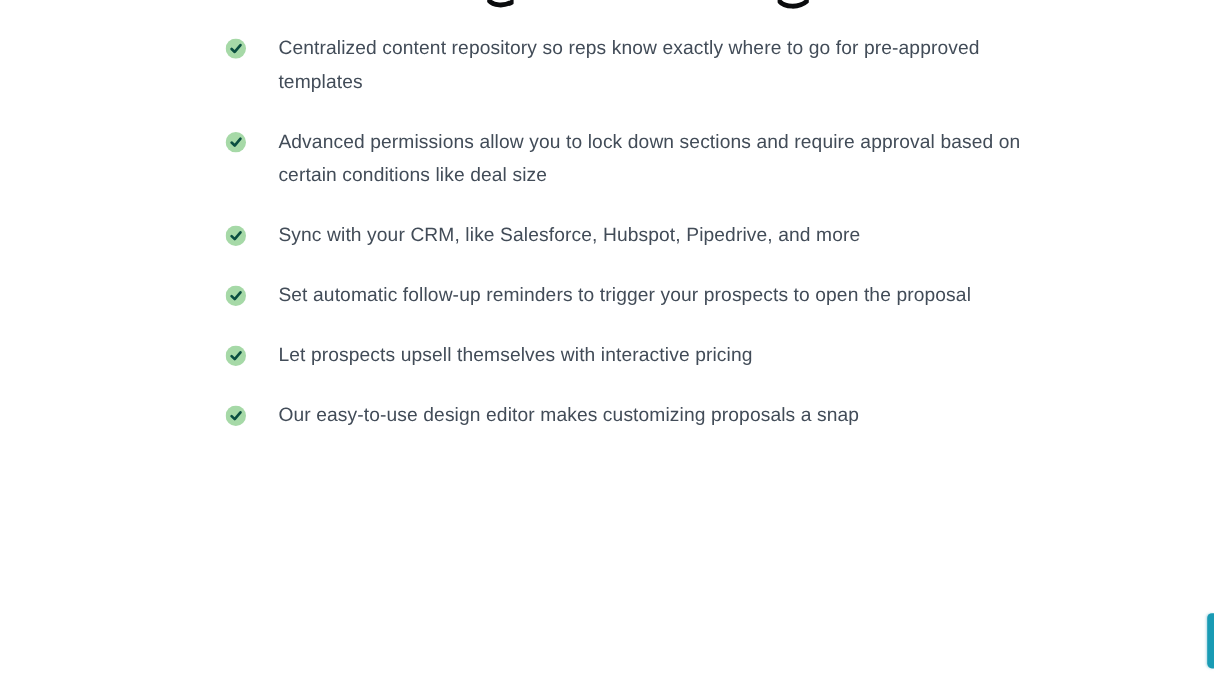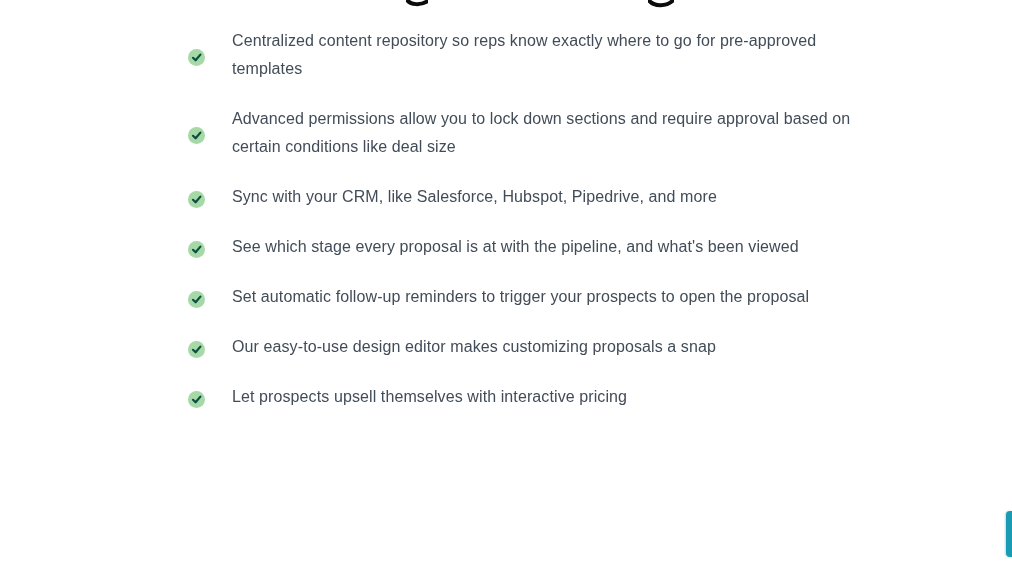--- a/index.html
+++ b/index.html
@@ -25,21 +25,21 @@
   .desc1 { position: absolute; left: 406px; top: 0; }
   .desc2 { position: absolute; left: 648px; top: 0; }
   .checklist {
     position: absolute;
     left: 188px;
     top: 27px;
     width: 700px;
   }
   .check-item {
     display: flex;
-    align-items: center;
+    align-items: flex-start;
     margin-bottom: 22px;
   }
   .check-icon-wrap {
     flex: 0 0 17px;
     width: 17px;
     height: 17px;
     margin-top: 5px;
     margin-right: 27px;
   }
   .check-text {
@@ -96,49 +96,42 @@
     <div class="check-item">
       <svg class="check-icon-wrap" viewBox="0 0 17 17">
         <circle cx="8.5" cy="8.5" r="8.5" fill="#a6d9a7"></circle>
         <path d="M5 8.8 L7.6 11.3 L12.4 5.6" fill="none" stroke-width="2.2" stroke-linecap="round" stroke-linejoin="round" stroke="#0b4f41"></path>
       </svg>
       <div class="check-text">Sync with your CRM, like Salesforce, Hubspot, Pipedrive, and more</div>
     </div>
 
 
 
-    <div class="check-item">
-      <svg class="check-icon-wrap" viewBox="0 0 17 17">
-        <circle cx="8.5" cy="8.5" r="8.5" fill="#a6d9a7"></circle>
-        <path d="M5 8.8 L7.6 11.3 L12.4 5.6" fill="none" stroke-width="2.2" stroke-linecap="round" stroke-linejoin="round" stroke="#0b4f41"></path>
-      </svg>
-      <div class="check-text">See which stage every proposal is at with the pipeline, and what's been viewed</div>
-    </div>
 
     <div class="check-item">
       <svg class="check-icon-wrap" viewBox="0 0 17 17">
         <circle cx="8.5" cy="8.5" r="8.5" fill="#a6d9a7"></circle>
         <path d="M5 8.8 L7.6 11.3 L12.4 5.6" fill="none" stroke-width="2.2" stroke-linecap="round" stroke-linejoin="round" stroke="#0b4f41"></path>
       </svg>
       <div class="check-text">Set automatic follow-up reminders to trigger your prospects to open the proposal</div>
     </div>
 
     <div class="check-item">
       <svg class="check-icon-wrap" viewBox="0 0 17 17">
         <circle cx="8.5" cy="8.5" r="8.5" fill="#a6d9a7"></circle>
         <path d="M5 8.8 L7.6 11.3 L12.4 5.6" fill="none" stroke-width="2.2" stroke-linecap="round" stroke-linejoin="round" stroke="#0b4f41"></path>
       </svg>
-      <div class="check-text">Our easy-to-use design editor makes customizing proposals a snap</div>
+      <div class="check-text">Let prospects upsell themselves with interactive pricing</div>
     </div>
 
     <div class="check-item">
       <svg class="check-icon-wrap" viewBox="0 0 17 17">
         <circle cx="8.5" cy="8.5" r="8.5" fill="#a6d9a7"></circle>
         <path d="M5 8.8 L7.6 11.3 L12.4 5.6" fill="none" stroke-width="2.2" stroke-linecap="round" stroke-linejoin="round" stroke="#0b4f41"></path>
       </svg>
-      <div class="check-text">Let prospects upsell themselves with interactive pricing</div>
+      <div class="check-text">Our easy-to-use design editor makes customizing proposals a snap</div>
     </div>
 
   </div>
 
   <div class="widget-edge"></div>
 
 </div>
 
 </body></html>

